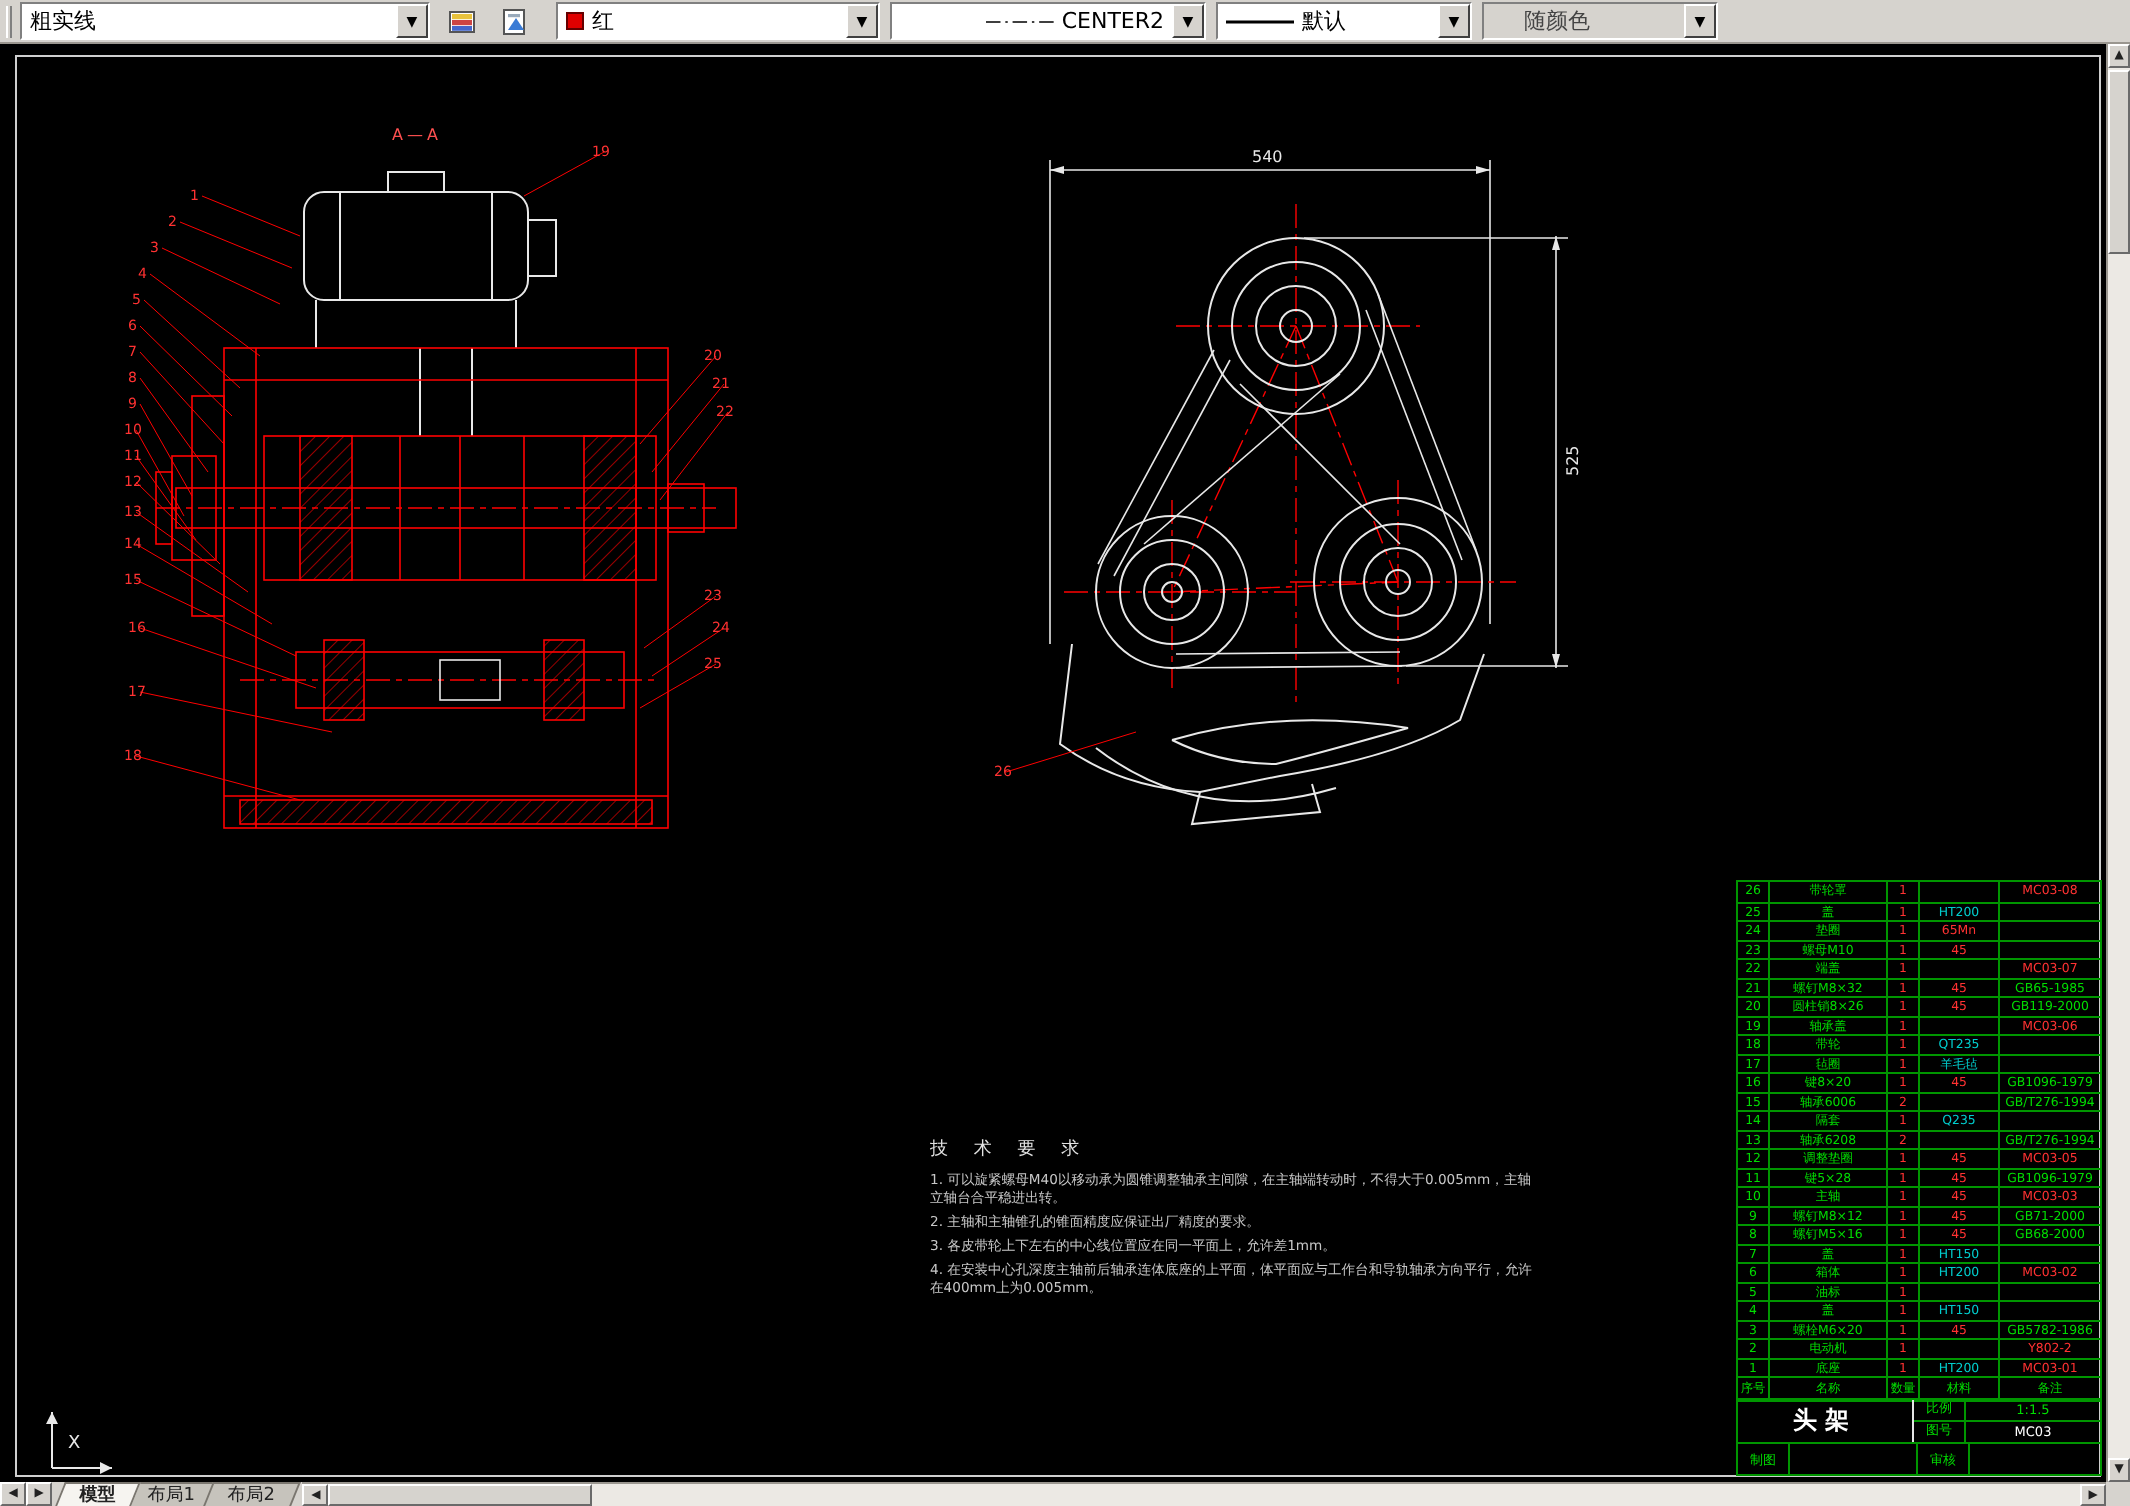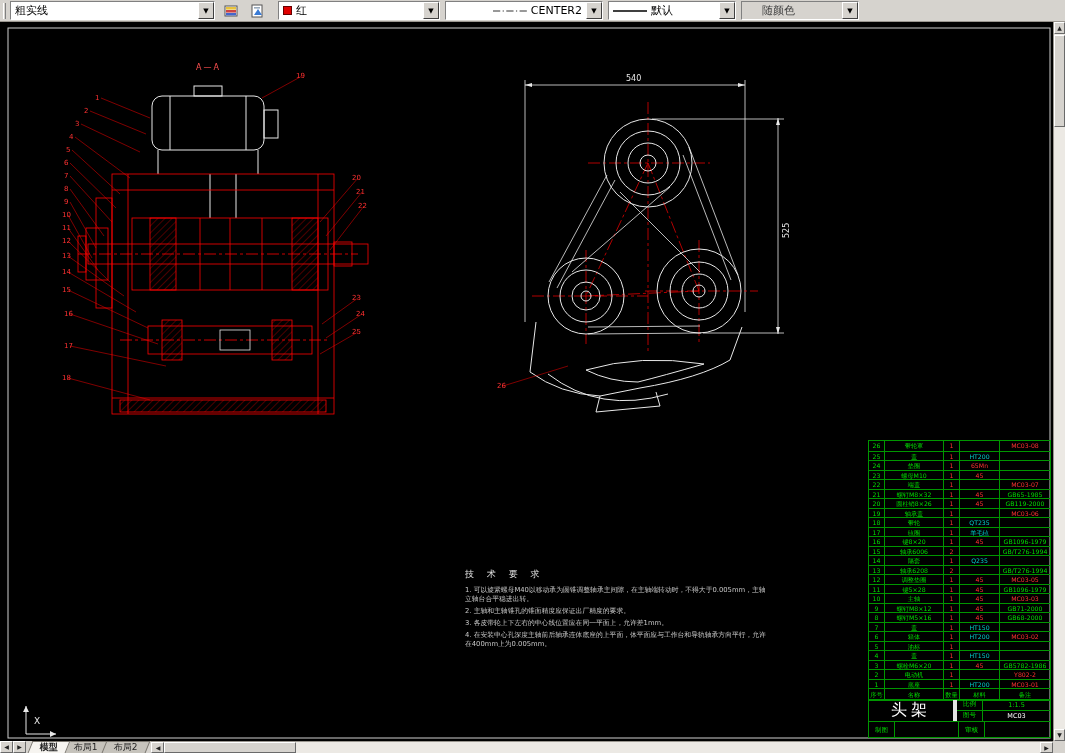--- a/index.html
+++ b/index.html
@@ -65,22 +65,22 @@
   .bom-cell:last-child { border-right:none; }
   .c-green { color:#00dc00; } .c-red { color:#ff3232; } .c-cyan { color:#00cdcd; }
 
   
   .tblock {
     position:absolute; left:868px; top:677px; width:183px; height:39px;
     border:1px solid #009600; color:#00dc00; font-size:6.5px;
   }
   .tb-top { display:flex; height:22px; border-bottom:1px solid #009600; }
   .tb-name {
-    width:88px; border-right:4px solid #e5e5e5; color:#fff; font-size:16px;
-    display:flex; align-items:center; justify-content:center; letter-spacing:4px;
+    width:88px; border-right:1px solid #e5e5e5; color:#fff; font-size:12px;
+    display:flex; align-items:center; justify-content:center; letter-spacing:4px;font-weight:bold;
   }
   .tb-grid { flex:1; display:grid; grid-template-columns:26px 1fr; grid-auto-rows:1fr; }
   .tb-grid > div { border-right:1px solid #009600; border-bottom:1px solid #009600;
     display:flex; align-items:center; justify-content:center; overflow:hidden; }
   .tb-grid > div:nth-child(2n) { border-right:none; }
   .tb-grid > div:nth-last-child(-n+2) { border-bottom:none; }
   .tb-bottom { display:grid; grid-template-columns:26px 64px 26px 1fr; height:16px;text-align:center; }
   .tb-bottom > div { border-right:1px solid #009600; display:flex; align-items:center; justify-content:center; }
   .tb-bottom > div:last-child { border-right:none; }
   .tb-white { color:#fff; }

